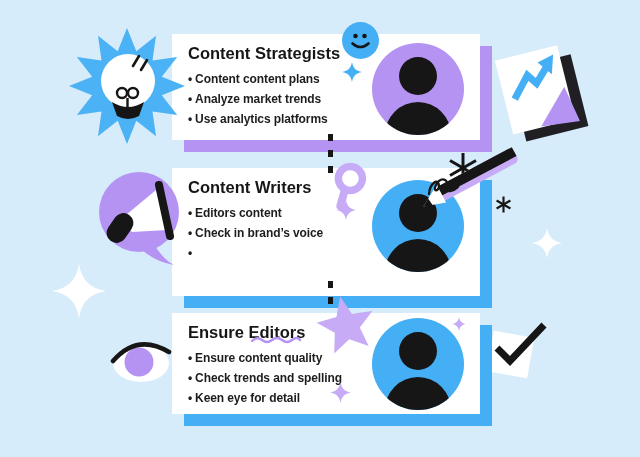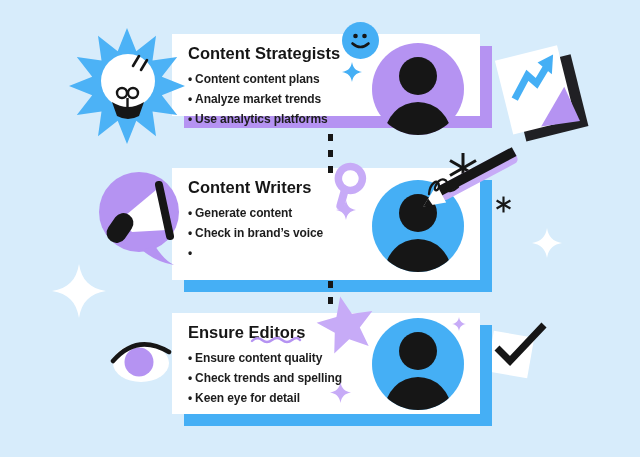--- a/index.html
+++ b/index.html
@@ -5,22 +5,22 @@
   html,body{margin:0;padding:0}
   .canvas{position:relative;width:640px;height:457px;overflow:hidden;
           font-family:"Liberation Sans",sans-serif;background:#d7ecfb}
   .deco{position:absolute;z-index:3}
   .deco svg{display:block}
 
   
   .card{position:absolute;left:172px;width:308px;background:#fff;
         box-shadow:12px 12px 0 var(--shadow);box-sizing:border-box;
         padding:10px 0 0 16px;z-index:2}
-  .card1{top:34px;height:82px}
-  .card2{top:168px;height:112px}
+  .card1{top:34px;height:106px}
+  .card2{top:168px;height:128px}
   .card3{top:313px;height:101px}
   .card-title{margin:0;font-size:16.5px;line-height:19px;font-weight:700;color:#161616}
   .bullets{margin-top:6px}
   .bullet{display:flex;font-size:12px;line-height:20px;font-weight:700;
           color:#1d1d1d;letter-spacing:-0.1px}
   .bullet .dot{margin-right:3px}
 
   
   .avatar{position:absolute;top:9px;right:16px;width:92px;height:92px;
           border-radius:50%;overflow:hidden}
@@ -99,21 +99,21 @@
       <div class="head"></div>
       <div class="torso"></div>
     </div>
   </section>
 
   <section class="card card2" style="--shadow: #45aff5;">
     <h2 class="card-title">Content Writers</h2>
     <div class="bullets">
       <div class="bullet">
           <span class="dot">•</span>
-          <span>Generate content</span>
+          <span>Editors content</span>
         </div>
       <div class="bullet">
           <span class="dot">•</span>
           <span>Check in brand’s voice</span>
         </div>
       <div class="bullet">
           <span class="dot">•</span>
         </div>
     </div>
     <div class="avatar" style="background-color: rgb(69, 175, 245);">

